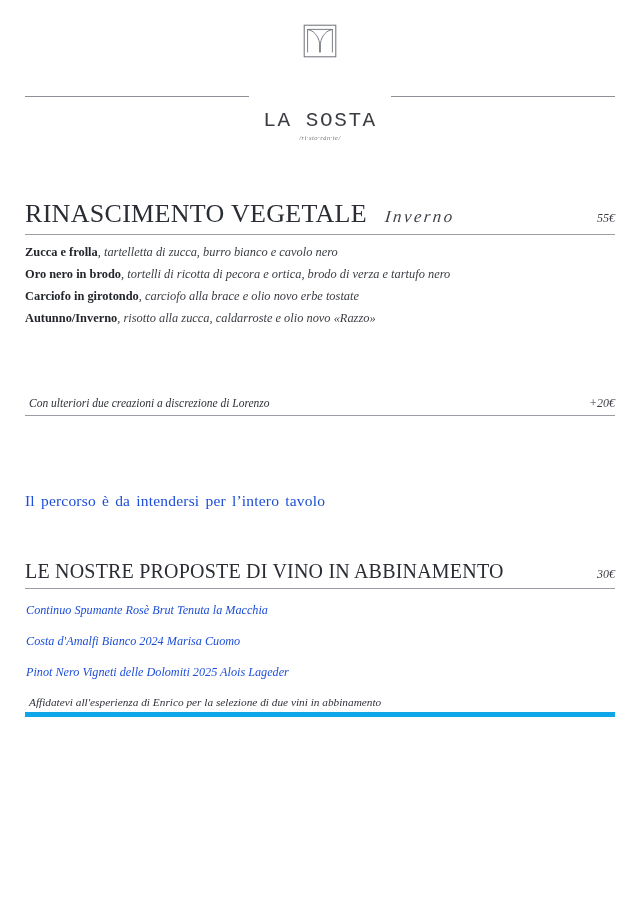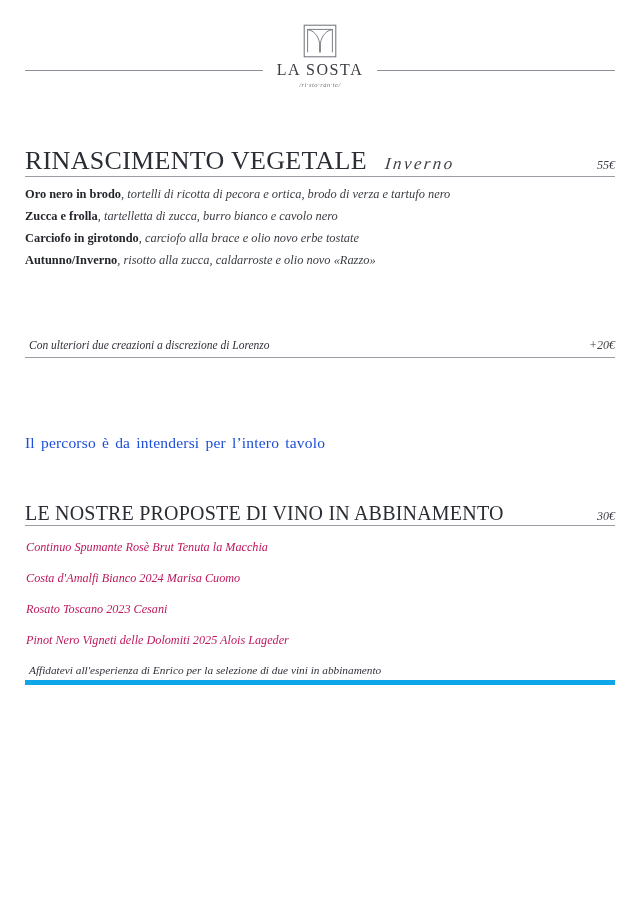--- a/index.html
+++ b/index.html
@@ -42,46 +42,48 @@
     justify-content: center;
     gap: 14px;
     margin-top: 3px;
   }
   .brand-rule {
     flex: 1 1 auto;
     height: 1px;
     background: #8d9096;
   }
   .brand-name {
-    font-family: Liberation Serif, serif;
-    font-size: 16px;
+    font-family: Liberation Mono, monospace;
+    font-size: 21px;
     letter-spacing: 1.6px;
     color: #3a3d42;
     white-space: nowrap;
     font-weight: 400;
+    margin-top: 48px;
   }
   .brand-sub {
     text-align: center;
     font-family: "Liberation Serif", serif;
     font-style: italic;
     font-size: 6.5px;
     letter-spacing: 0.5px;
     color: #6f737a;
     margin-top: 2px;
   }
 
   
   .section {
     margin-top: 0;
   }
   .section-head {
     display: flex;
     align-items: baseline;
     justify-content: space-between;
     gap: 10px;
+    padding-bottom: 5px;
     border-bottom: 1px solid #9a9da3;
   }
   .section-head-left {
     display: flex;
     align-items: baseline;
     gap: 18px;
     min-width: 0;
   }
   .section-title {
     font-size: 26px;
@@ -153,21 +155,21 @@
     word-spacing: 2px;
   }
 
   
   .wines {
     margin-top: 14px;
   }
   .wine {
     font-style: italic;
     font-size: 12.2px;
-    color: #be185d;
+    color: #1d4ed8;
     margin-bottom: 16px;
     padding-left: 1px;
   }
 
   .footer-note {
     font-style: italic;
     font-size: 11.3px;
     color: #2e3138;
     padding-left: 4px;
     padding-bottom: 4px;
@@ -209,26 +211,26 @@
     <div class="section-head">
       <div class="section-head-left">
         <span class="section-title">RINASCIMENTO VEGETALE</span>
         <span class="season">Inverno</span>
       </div>
       <span class="price">55€</span>
     </div>
 
     <div class="dishes">
       <div class="dish">
+        <span class="dish-name">Zucca e frolla</span><span class="dish-desc">,</span>
+        <span class="dish-desc">tartelletta di zucca, burro bianco e cavolo nero</span>
+      </div>
+      <div class="dish">
         <span class="dish-name">Oro nero in brodo</span><span class="dish-desc">,</span>
         <span class="dish-desc">tortelli di ricotta di pecora e ortica, brodo di verza e tartufo nero</span>
-      </div>
-      <div class="dish">
-        <span class="dish-name">Zucca e frolla</span><span class="dish-desc">,</span>
-        <span class="dish-desc">tartelletta di zucca, burro bianco e cavolo nero</span>
       </div>
       <div class="dish">
         <span class="dish-name">Carciofo in girotondo</span><span class="dish-desc">,</span>
         <span class="dish-desc">carciofo alla brace e olio novo erbe tostate</span>
       </div>
       <div class="dish">
         <span class="dish-name">Autunno/Inverno</span><span class="dish-desc">,</span>
         <span class="dish-desc">risotto alla zucca, caldarroste e olio novo «Razzo»</span>
       </div>
     </div>
@@ -251,20 +253,19 @@
     <div class="section-head">
       <div class="section-head-left">
         <span class="section-title section-title-sm">LE NOSTRE  PROPOSTE DI VINO IN ABBINAMENTO</span>
       </div>
       <span class="price">30€</span>
     </div>
 
     <div class="wines">
       <div class="wine">Continuo Spumante Rosè Brut Tenuta la Macchia</div>
       <div class="wine">Costa d'Amalfi Bianco 2024 Marisa Cuomo</div>
-      <div class="wine">Rosato Toscano 2023 Cesani</div>
       <div class="wine">Pinot Nero Vigneti delle Dolomiti 2025 Alois Lageder</div>
     </div>
 
     <div class="footer-note">Affidatevi all'esperienza di Enrico per la selezione di due vini in abbinamento</div>
   </div>
 
 </div>
 
 </body></html>

